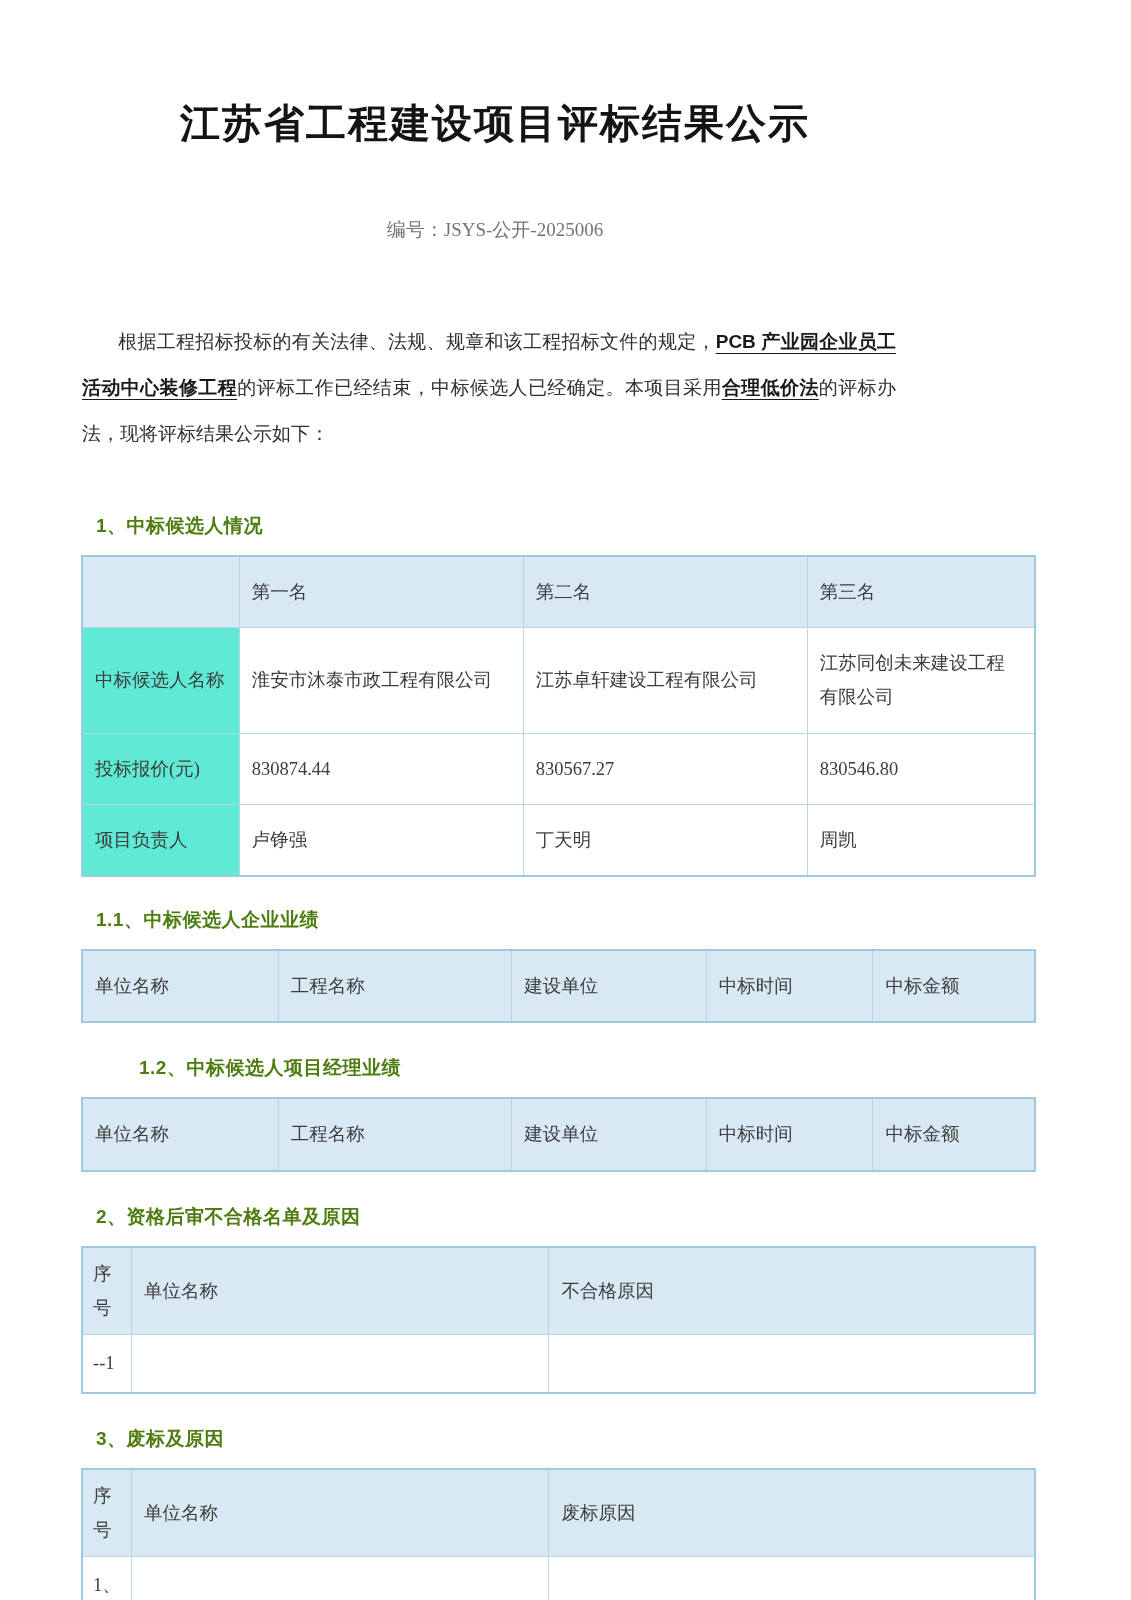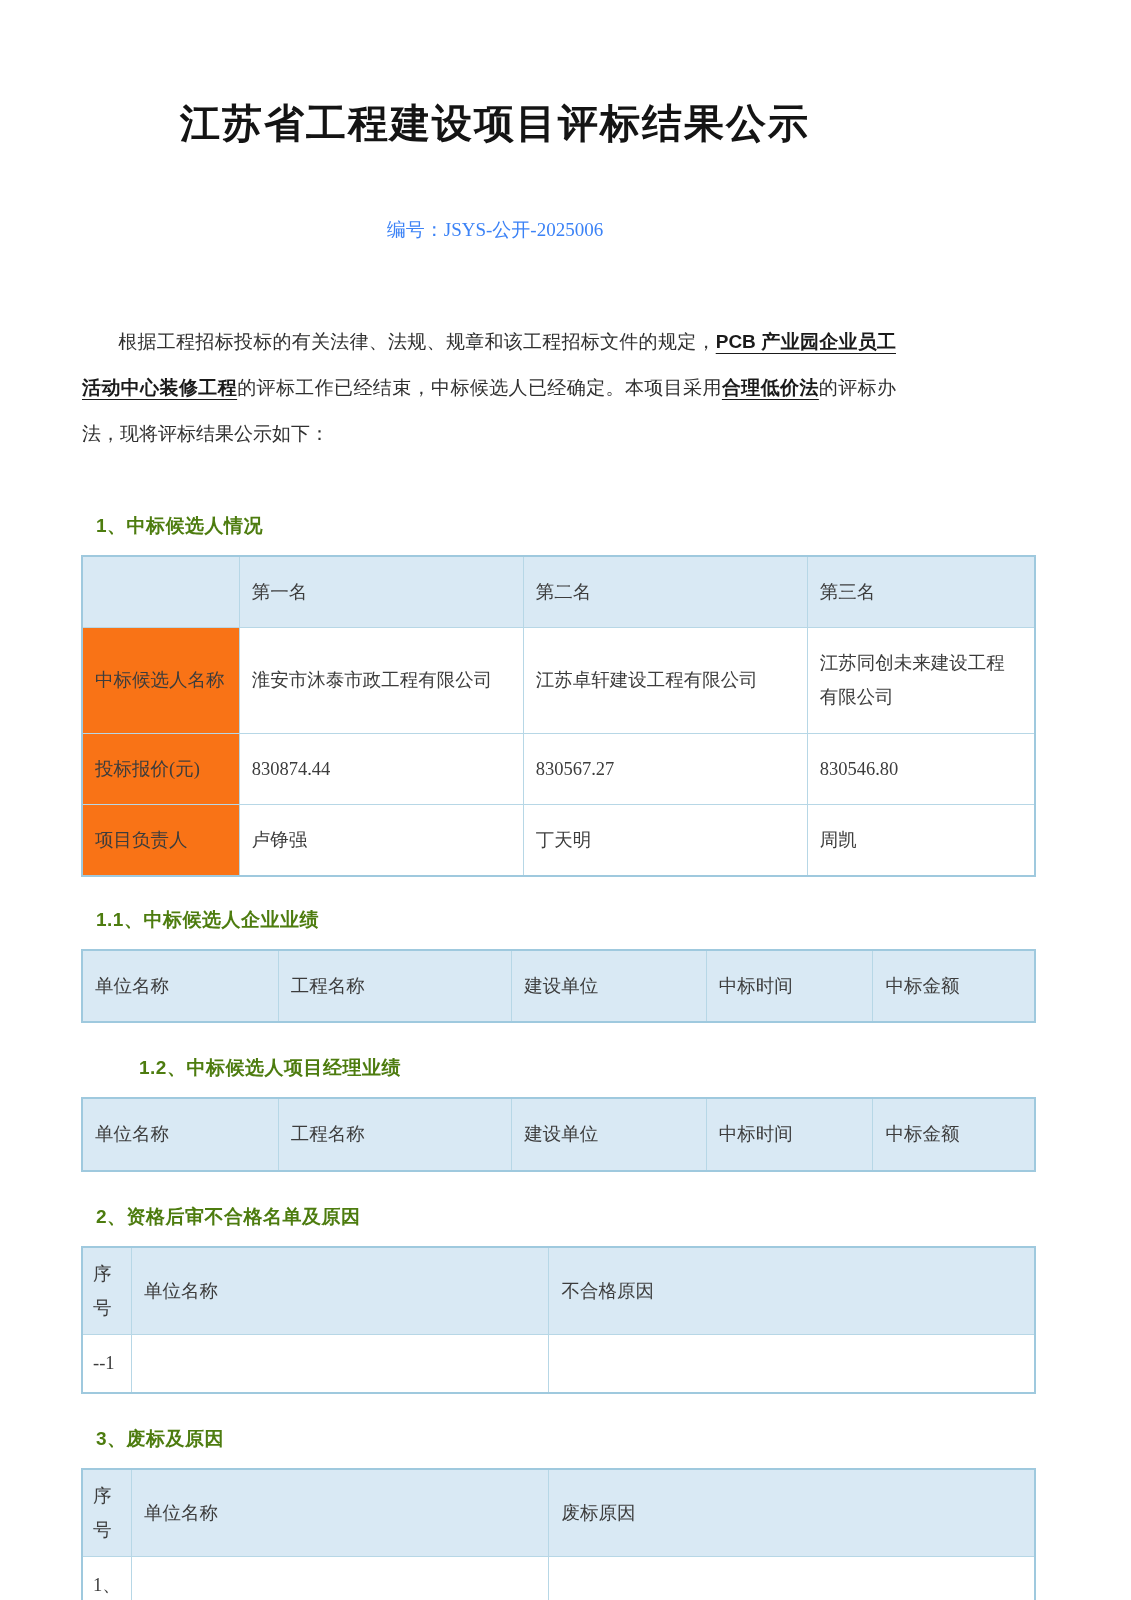--- a/index.html
+++ b/index.html
@@ -22,21 +22,21 @@
     font-weight: bold;
     color: #141414;
     letter-spacing: 2px;
     font-family: "Liberation Serif", serif;
   }
 
   .doc-no {
     margin-top: 66px;
     text-align: center;
     font-size: 19px;
-    color: #3b82f6;
+    color: #737373;
   }
 
   .intro {
     margin: 76px 94px 0 82px;
     font-size: 19px;
     line-height: 46px;
     color: #303030;
     text-align: justify;
   }
   .intro .indent { display: inline-block; width: 36px; }
@@ -74,21 +74,21 @@
     border: 2px solid #9fc9de;
   }
   table.doc-table td {
     border: 1.5px solid #b7d7e6;
     padding: 18px 12px;
     vertical-align: middle;
     overflow: hidden;
     line-height: 1.85;
   }
   td.shaded    { background: #d9e9f4; }
-  td.label-col { background: #f97316; margin-left: 40px; }
+  td.label-col { background: #5eead4; margin-left: 40px; }
 
   
   .t1-head td   { height: 50px; }
   .t1-name td   { height: 96px; }
   .t1-price td  { height: 54px; }
   .t1-person td { height: 54px; }
 
   
   .t-ach td { height: 54px; }
 

